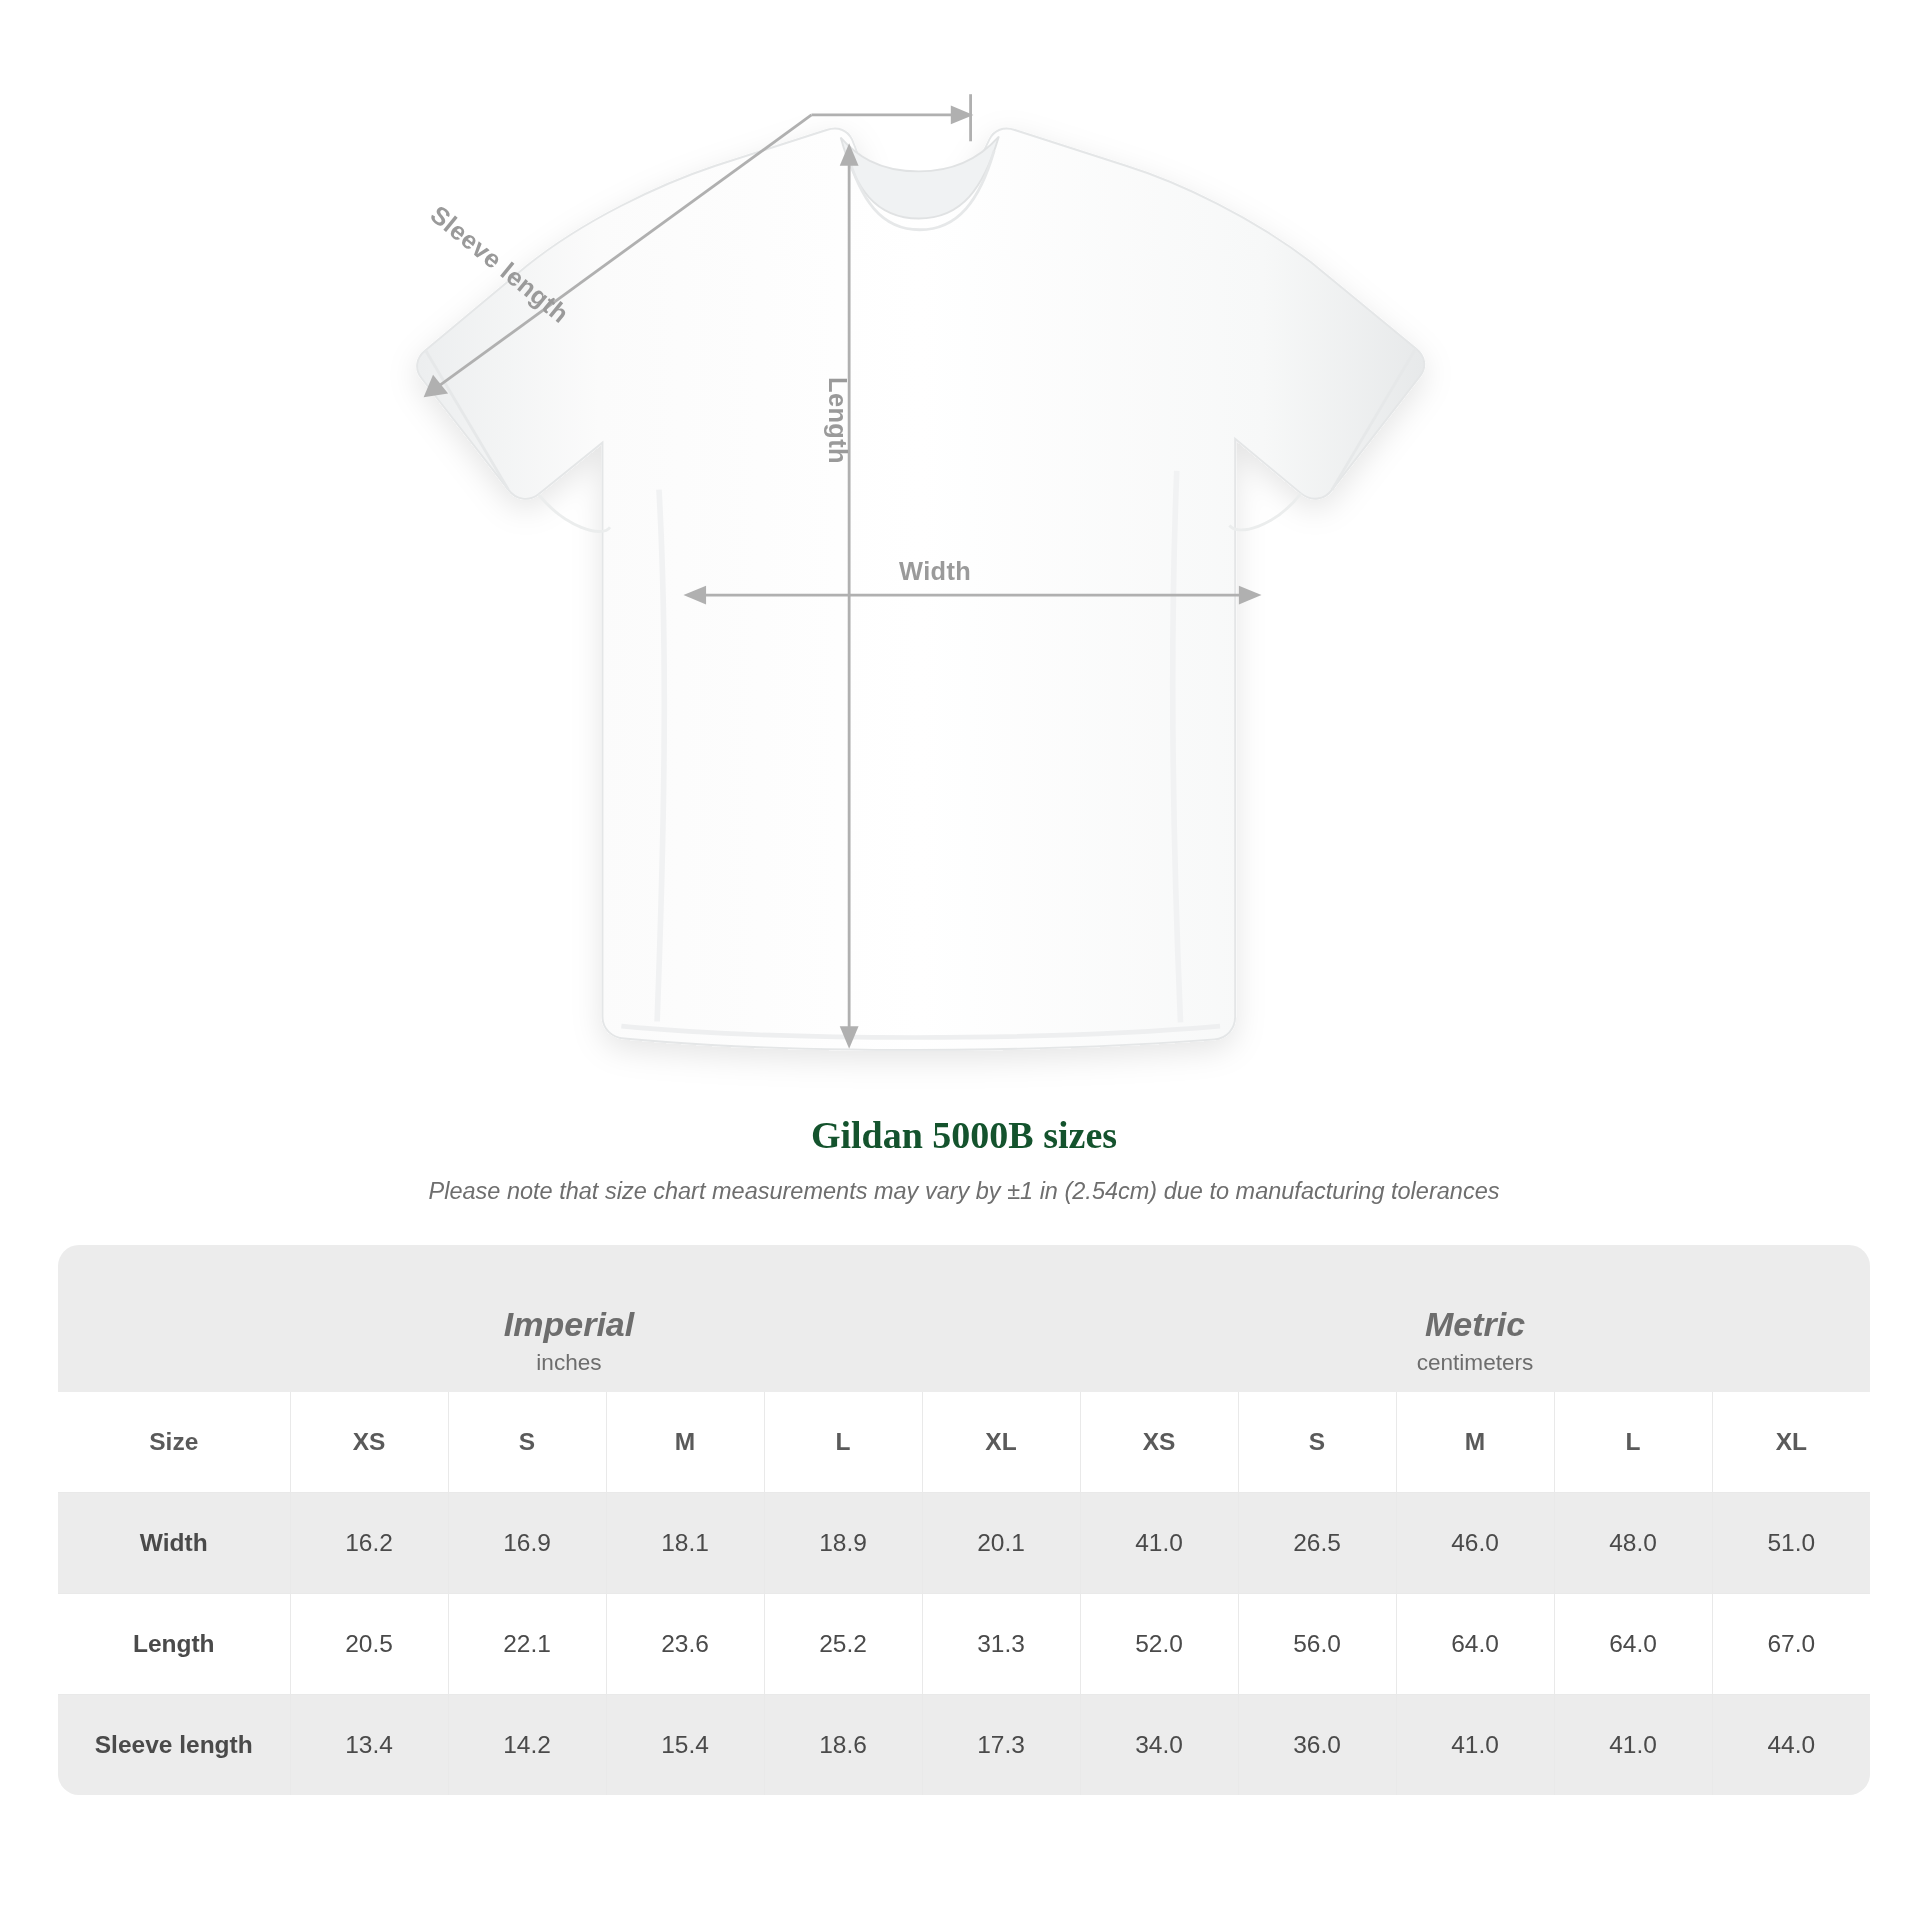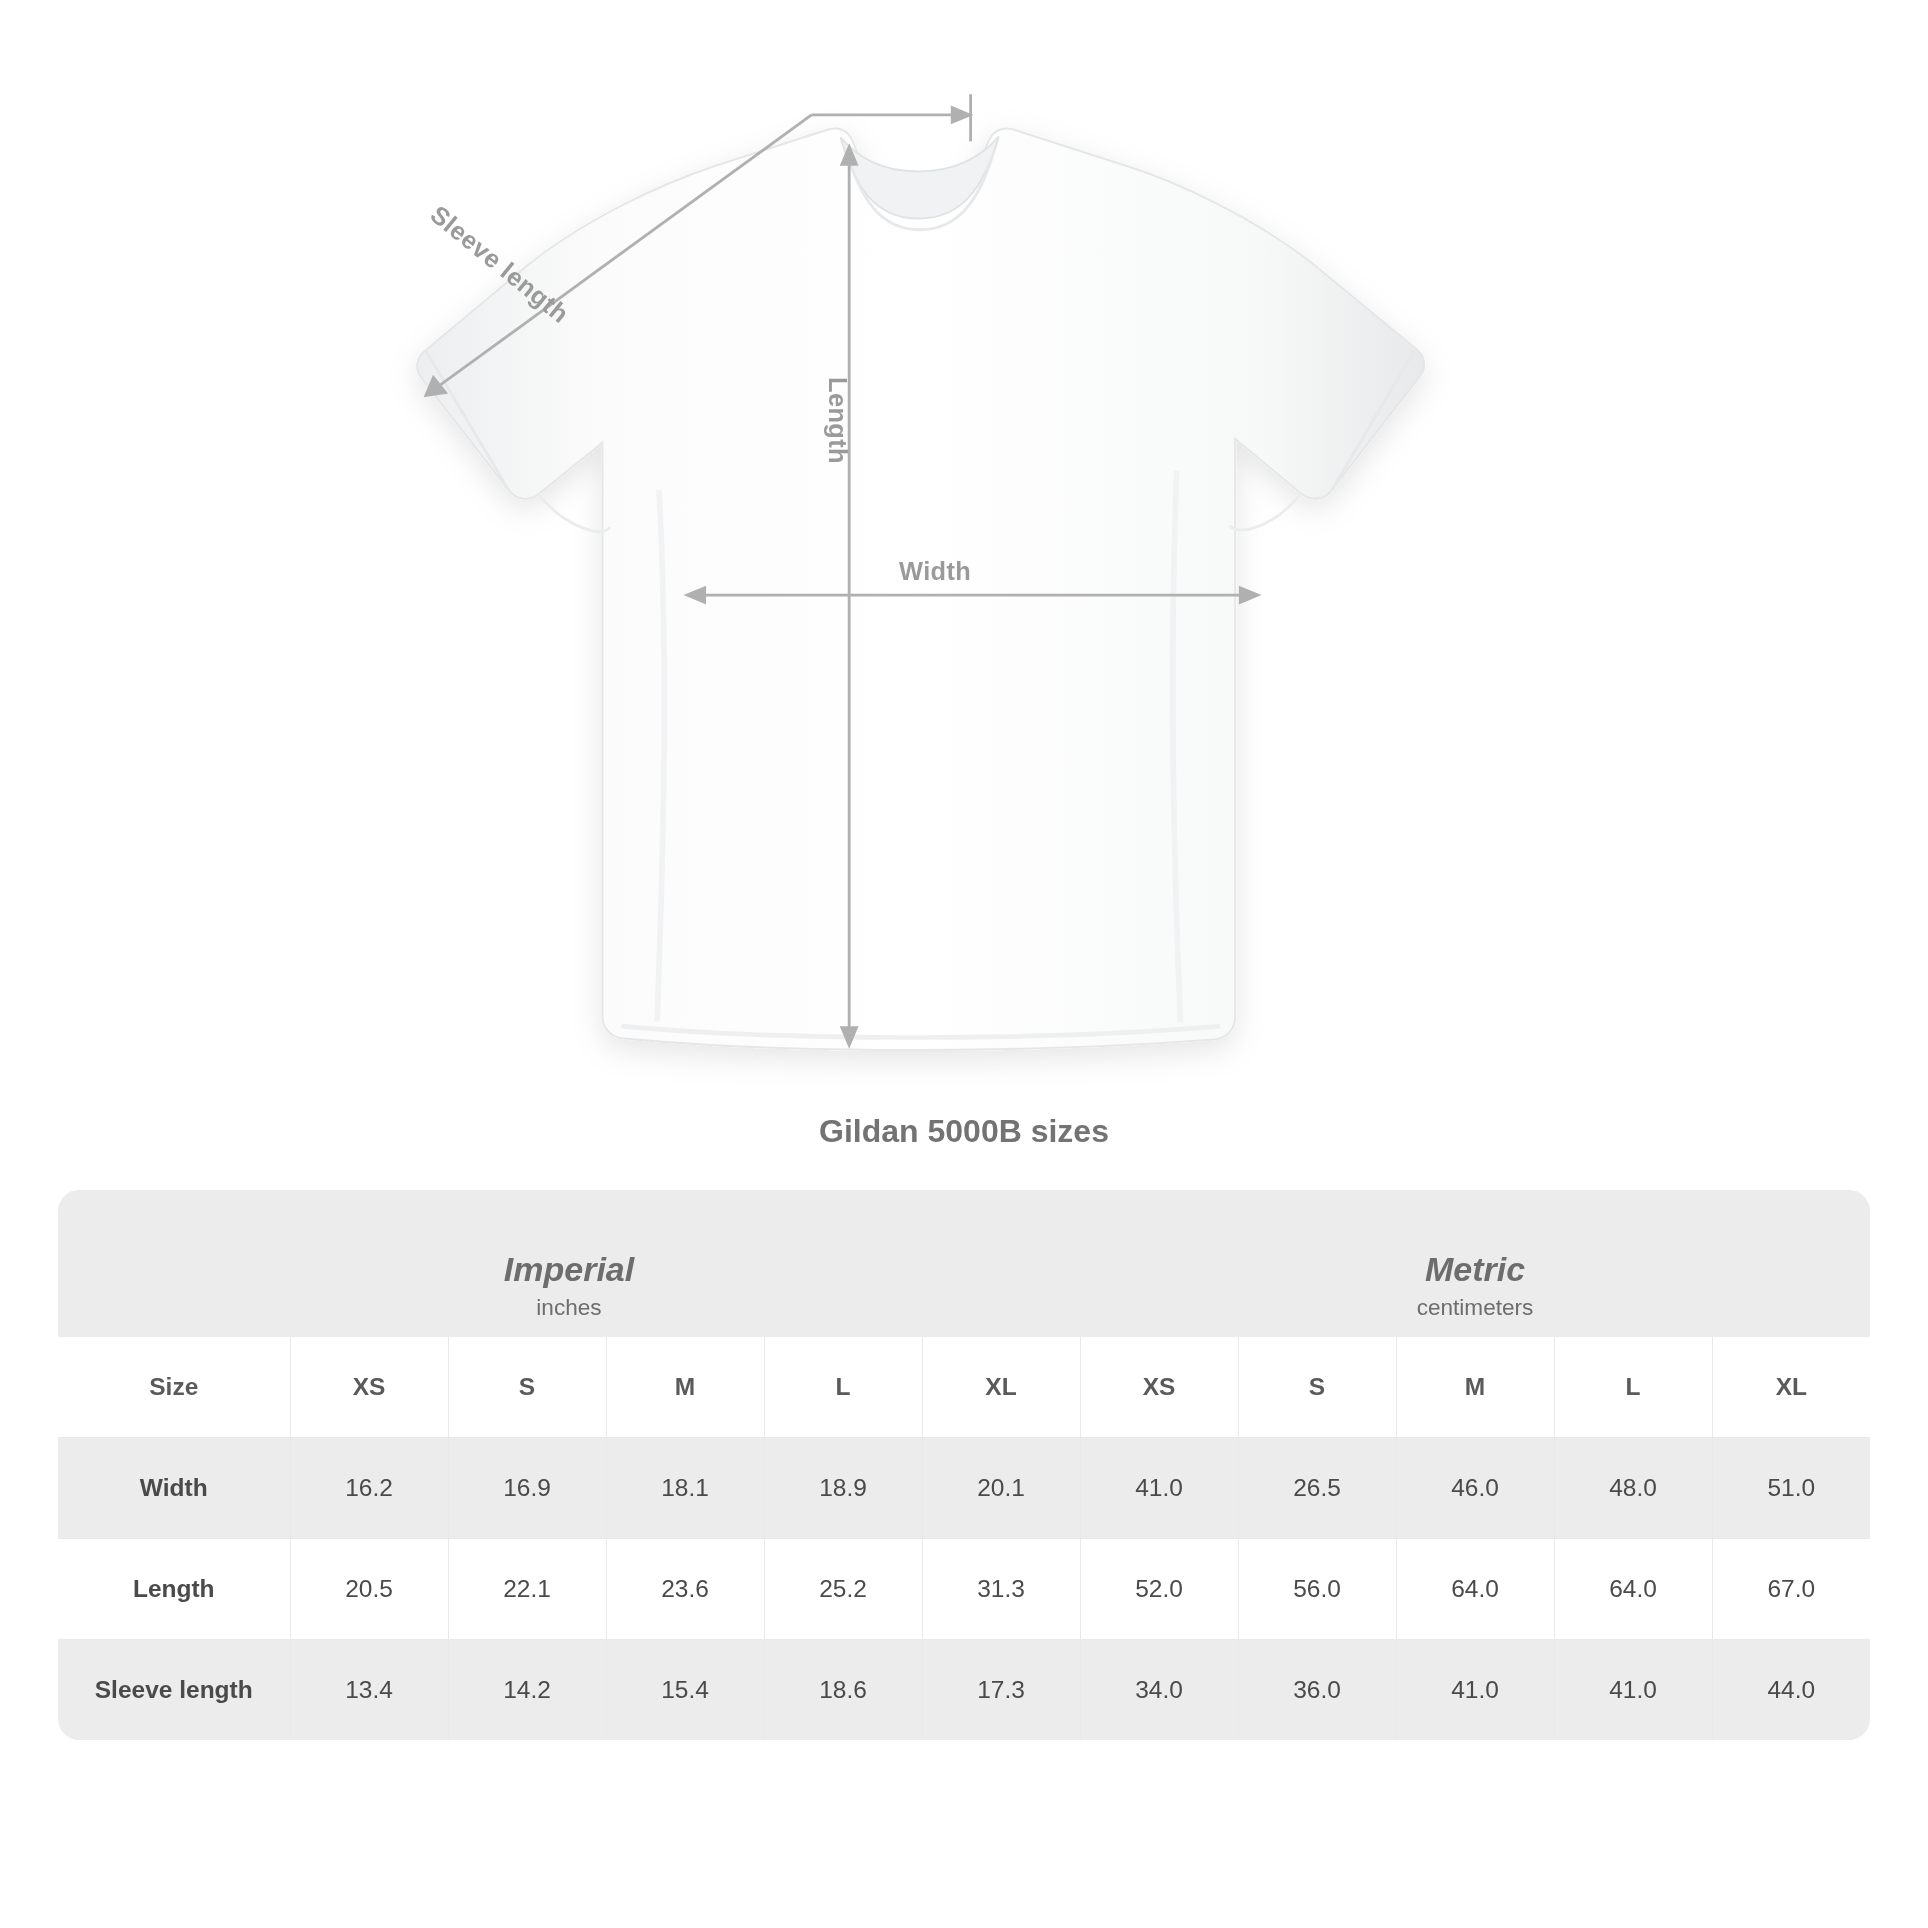--- a/index.html
+++ b/index.html
@@ -61,24 +61,25 @@
     transform: rotate(39deg);
     transform-origin: left top;
   }
 
   
   .title-block {
     text-align: center;
     margin-top: 1.9px;
   }
   .chart-title {
-    font-size: 32px;
-    font-weight: bold;
-    color: #737373;
+    font-size: 38px;
+    font-weight: bold;
+    color: #14532d;
     margin: 0 0 21px 0;
+    font-family: Liberation Serif, serif;
   }
   .chart-note {
     font-size: 23.5px;
     font-style: italic;
     color: #6e6e6e;
     margin: 0;
   }
 
   
   .table-wrap {
@@ -242,20 +243,21 @@
       </svg>
 
       <span class="dim-label label-width">Width</span>
       <span class="dim-label label-length">Length</span>
       <span class="dim-label label-sleeve">Sleeve length</span>
     </div>
   </div>
 
   <div class="title-block">
     <h1 class="chart-title">Gildan 5000B sizes</h1>
+    <p class="chart-note">Please note that size chart measurements may vary by ±1 in (2.54cm) due to manufacturing tolerances</p>
   </div>
 
   <div class="table-wrap">
     <table class="size-table">
       <colgroup>
         <col class="col-first">
         <col class="col-data">
           <col class="col-data">
           <col class="col-data">
           <col class="col-data">

